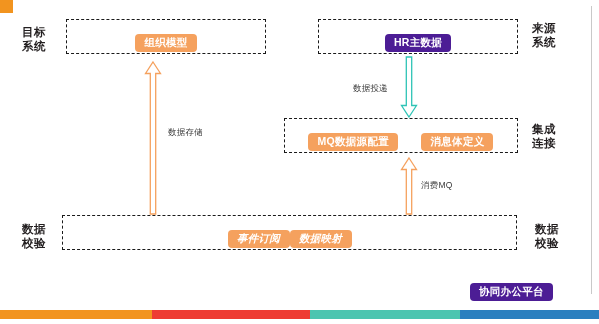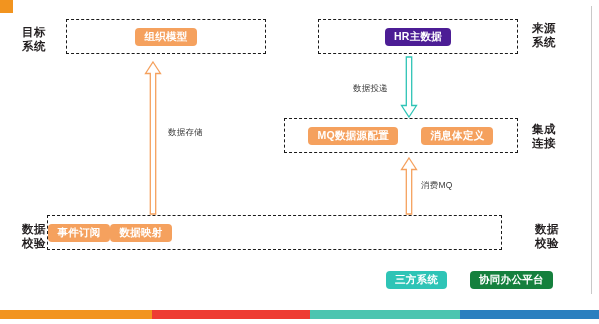--- a/index.html
+++ b/index.html
@@ -44,20 +44,21 @@
     display: flex; align-items: center;
   }
 
   
   .pill {
     display: inline-flex; align-items: center; justify-content: center;
     height: 18px; border-radius: 4px;
     color: #ffffff; font-size: 10.5px; font-weight: bold;
     letter-spacing: .3px; white-space: nowrap;
     padding: 0 9px;
+    margin-top: 12px;
   }
   .pill.orange { background: #F5A15E; }
   .pill.teal   { background: #4c1d95; }
   .pill.wide   { min-width: 62px; }
 
   
   .legend-pill { position: absolute; }
 
   
   .arrow { position: absolute; }
@@ -99,21 +100,21 @@
 
   <div class="group-box" style="left:318px; top:19px; width:200px; height:35px; justify-content:center;">
     <span class="pill teal">HR主数据</span>
   </div>
 
   <div class="group-box" style="left:284px; top:118px; width:234px; height:35px; justify-content:space-evenly;">
     <span class="pill orange">MQ数据源配置</span>
     <span class="pill orange">消息体定义</span>
   </div>
 
-  <div class="group-box" style="left:47px; top:215px; width:455px; height:35px; justify-content:flex-start;">
+  <div class="group-box" style="left:62px; top:215px; width:455px; height:35px; justify-content:center;font-style:italic;">
     <span class="pill orange wide">事件订阅</span>
     <span class="pill orange wide">数据映射</span>
   </div>
 
   <div class="arrow" style="left:143px; top:60px;">
     <svg width="20" height="156" viewBox="0 0 20 156">
       <path d="M10 2 L17.5 13.5 L12.7 13.5 L12.7 154 L7.3 154 L7.3 13.5 L2.5 13.5 Z" fill="#ffffff" stroke="#F5A15E" stroke-width="1.3" stroke-linejoin="miter"></path>
     </svg>
   </div>
   <div class="arrow-caption" style="left:168px; top:127px;">数据存储</div>
@@ -125,23 +126,22 @@
   </div>
   <div class="arrow-caption" style="left:353px; top:83px;">数据投递</div>
 
   <div class="arrow" style="left:399px; top:156px;">
     <svg width="20" height="60" viewBox="0 0 20 60">
       <path d="M10 2 L17.5 13.5 L12.7 13.5 L12.7 58 L7.3 58 L7.3 13.5 L2.5 13.5 Z" fill="#ffffff" stroke="#F5A15E" stroke-width="1.3" stroke-linejoin="miter"></path>
     </svg>
   </div>
   <div class="arrow-caption" style="left:421px; top:180px;">消费MQ</div>
 
-  <span class="pill teal legend-pill" style="left: 386px; top: 271px; background: rgb(46, 196, 182);">三方系统</span>
 
-  <span class="pill orange legend-pill" style="left: 470px; top: 271px; background: #15803d;">协同办公平台</span>
+  <span class="pill orange legend-pill" style="left: 470px; top: 271px; background: #4c1d95;">协同办公平台</span>
 
   <div class="bottom-bar">
     <div class="bar-seg" style="background: rgb(242, 148, 31); width: 152px;"></div>
     <div class="bar-seg" style="background: rgb(238, 59, 51); width: 158px;"></div>
     <div class="bar-seg" style="background: rgb(76, 197, 176); width: 150px;"></div>
     <div class="bar-seg" style="background: rgb(43, 127, 191); width: 139px;"></div>
   </div>
 
 </div>
 

